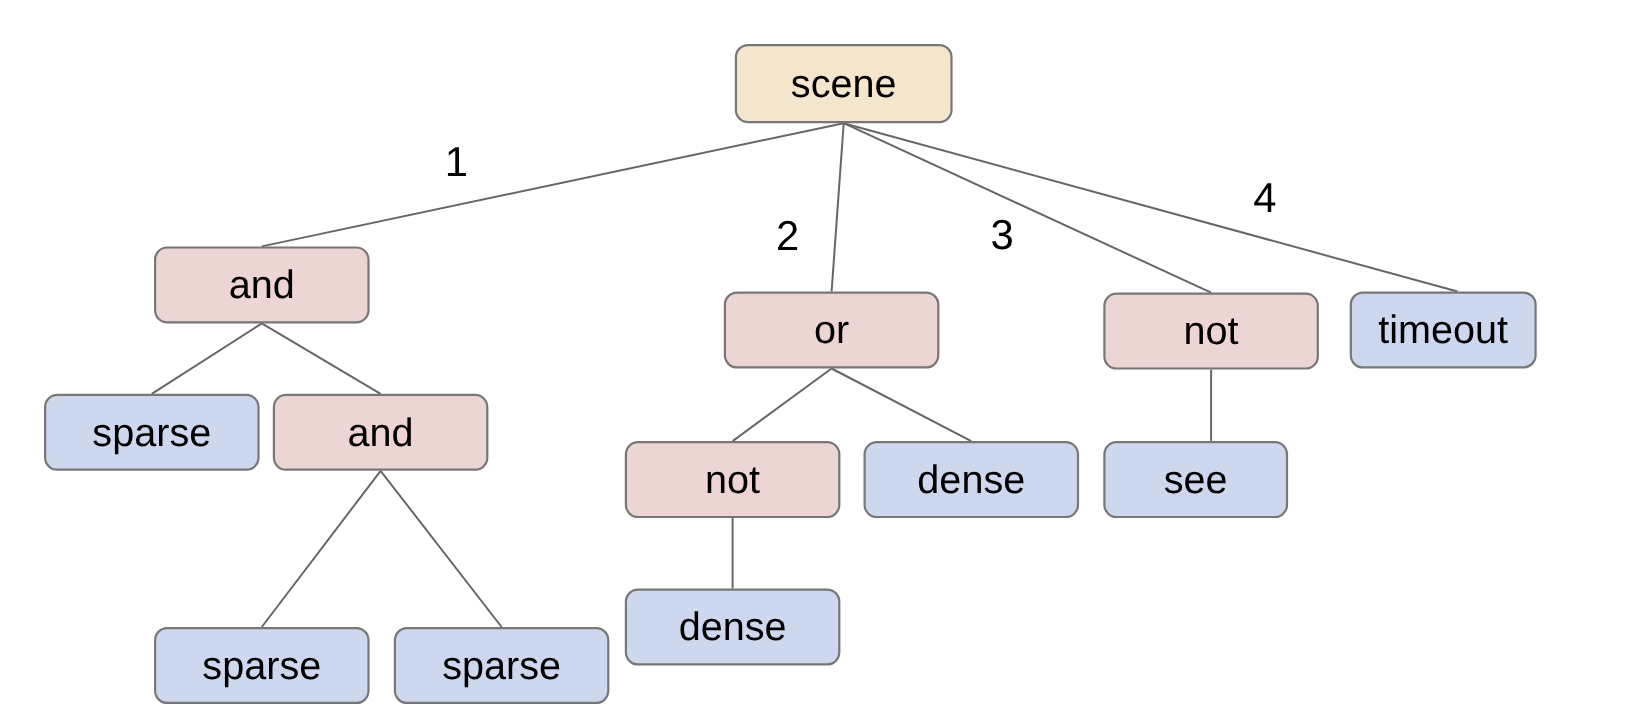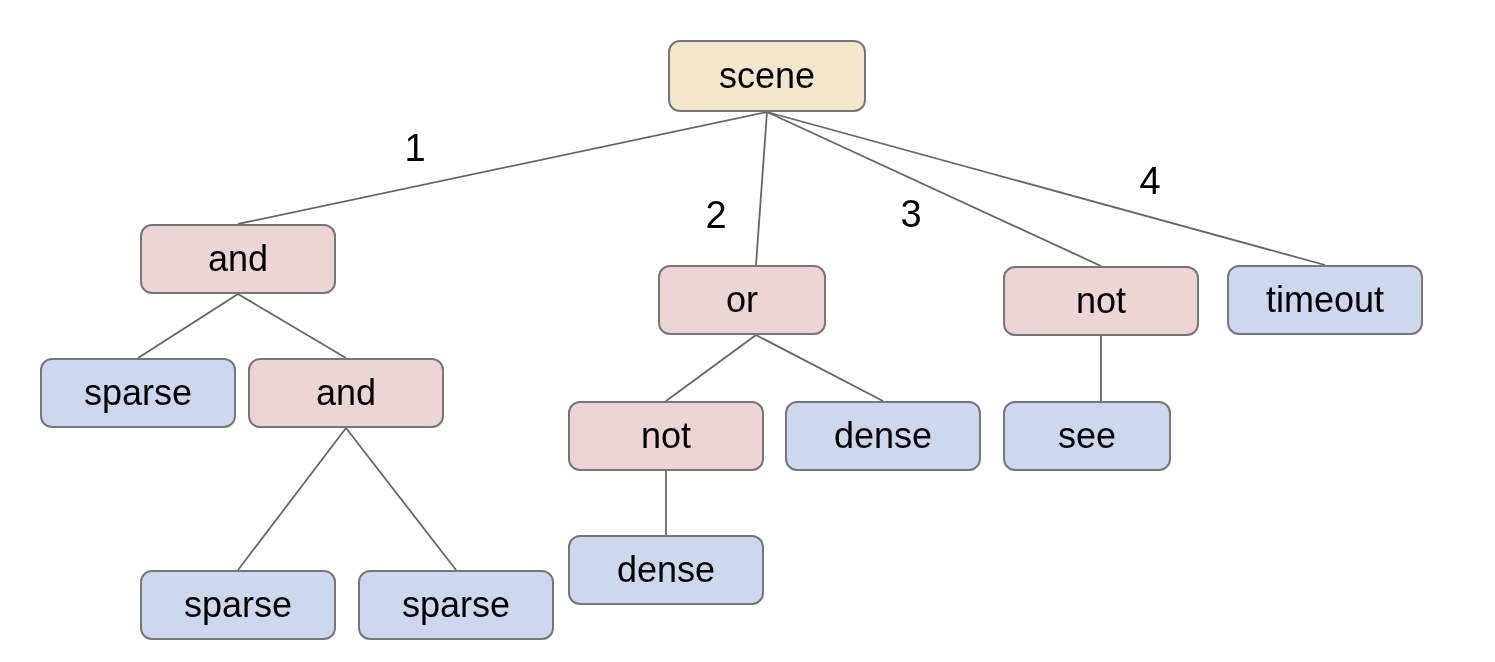--- a/index.html
+++ b/index.html
@@ -68,27 +68,27 @@
       <line x1="666" y1="471" x2="666" y2="535" stroke="#666666" stroke-width="1.8"></line>
       <line x1="1101" y1="336" x2="1101" y2="401" stroke="#666666" stroke-width="1.8"></line>
     </svg>
   <div class="nodes-layer">
       <div class="node" style="left: 668px; top: 40px; width: 198px; height: 72px; background: rgb(244, 230, 205); border-color: rgb(119, 119, 119); color: rgb(0, 0, 0);">
         <span>scene</span>
       </div>
       <div class="node" style="left: 140px; top: 224px; width: 196px; height: 70px; background: rgb(236, 213, 211); border-color: rgb(119, 119, 119); color: rgb(0, 0, 0);">
         <span>and</span>
       </div>
-      <div class="node" style="left: 658px; top: 265px; width: 168px; height: 70px; background: rgb(236, 213, 211); border-color: rgb(119, 119, 119); color: rgb(0, 0, 0);">
+      <div class="node" style="left: 658px; top: 265px; width: 196px; height: 70px; background: rgb(236, 213, 211); border-color: rgb(119, 119, 119); color: rgb(0, 0, 0);">
         <span>or</span>
       </div>
       <div class="node" style="left: 1003px; top: 266px; width: 196px; height: 70px; background: rgb(236, 213, 211); border-color: rgb(119, 119, 119); color: rgb(0, 0, 0);">
         <span>not</span>
       </div>
-      <div class="node" style="left: 1227px; top: 265px; width: 196px; height: 70px; background: rgb(205, 216, 239); border-color: rgb(119, 119, 119); color: rgb(0, 0, 0);">
+      <div class="node" style="left: 1227px; top: 265px; width: 170px; height: 70px; background: rgb(205, 216, 239); border-color: rgb(119, 119, 119); color: rgb(0, 0, 0);">
         <span>timeout</span>
       </div>
       <div class="node" style="left: 40px; top: 358px; width: 196px; height: 70px; background: rgb(205, 216, 239); border-color: rgb(119, 119, 119); color: rgb(0, 0, 0);">
         <span>sparse</span>
       </div>
       <div class="node" style="left: 248px; top: 358px; width: 196px; height: 70px; background: rgb(236, 213, 211); border-color: rgb(119, 119, 119); color: rgb(0, 0, 0);">
         <span>and</span>
       </div>
       <div class="node" style="left: 568px; top: 401px; width: 196px; height: 70px; background: rgb(236, 213, 211); border-color: rgb(119, 119, 119); color: rgb(0, 0, 0);">
         <span>not</span>

